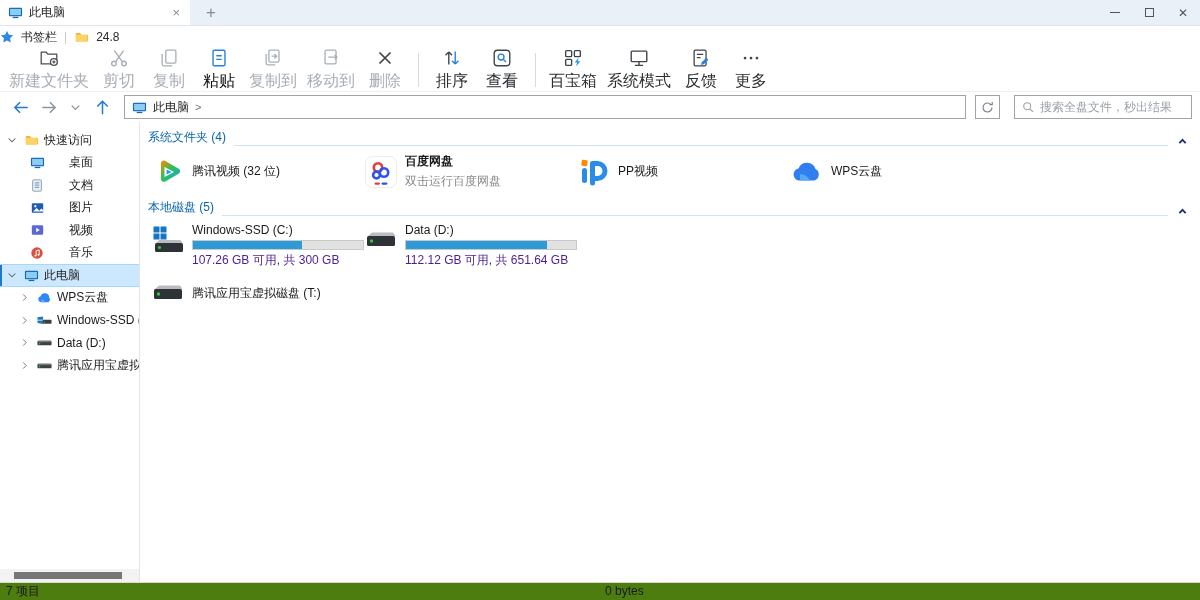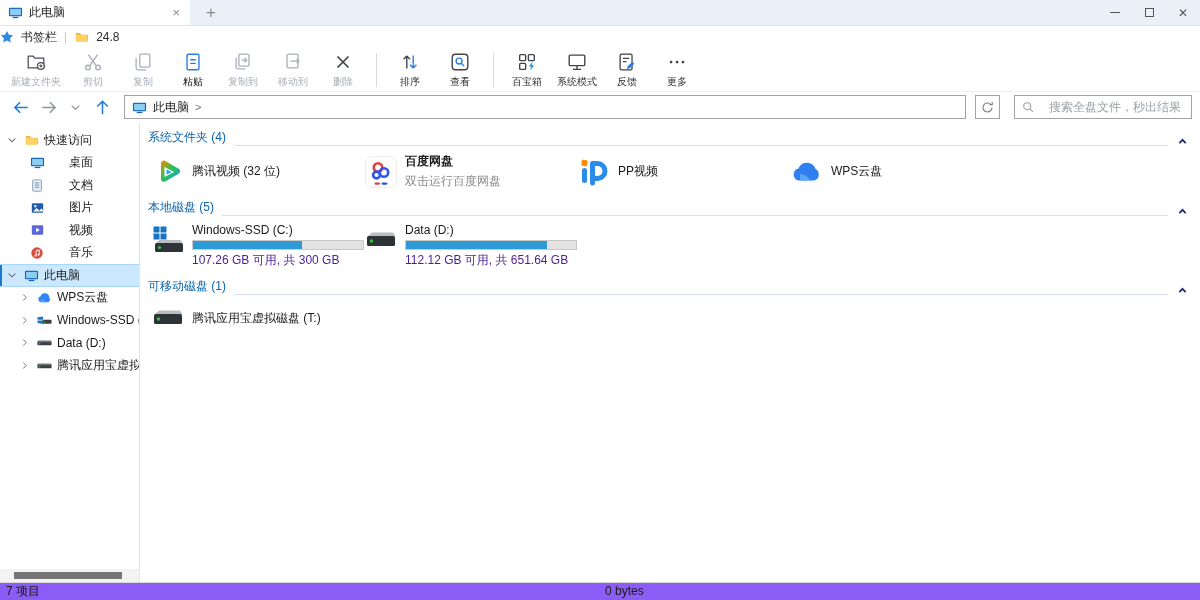--- a/index.html
+++ b/index.html
@@ -25,32 +25,32 @@
 
   
   .bookmarks { height:22px; background:#fff; display:flex; align-items:center; gap:7px; }
   .bm-divider { color:#c5c9ce; }
   .bm-label { color:#2b2b2b; }
 
   
   .toolbar { height:44px; background:#fff; display:flex; align-items:center; padding-left:4px; border-bottom:1px solid #efefef; }
   .tbtn { display:flex; flex-direction:column; align-items:center; justify-content:center; min-width:50px; padding:1px 5px; gap:2px; }
   .tbtn.wide { min-width:64px; }
-  .tbtn .lbl { font-size:10px; color:#2b2f33; white-space:nowrap; }
+  .tbtn .lbl { font-size:16px; color:#2b2f33; white-space:nowrap; }
   .tbtn.dim .lbl { color:#a7aeb6; }
   .tbtn .lbl.strong { color:#111; }
   .tsep { width:1px; height:34px; background:#dadada; margin:0 8px; }
 
   
   .addr-row { height:30px; display:flex; align-items:center; padding:0 8px 0 10px; gap:5px; background:#fff; }
   .nav-btn { width:22px; height:22px; display:flex; align-items:center; justify-content:center; }
   .addr-box { flex:1; height:24px; border:1px solid #a3a3a3; display:flex; align-items:center; padding:0 7px; gap:6px; margin-left:6px; }
   .addr-caret { color:#6d737a; font-size:11px; }
   .refresh-btn { width:25px; height:24px; border:1px solid #a3a3a3; display:flex; align-items:center; justify-content:center; margin-left:4px; }
-  .search-box { width:178px; height:24px; border:1px solid #a3a3a3; display:flex; align-items:center; padding:0 6px; gap:14px; margin-left:9px; }
+  .search-box { width:178px; height:24px; border:1px solid #a3a3a3; display:flex; align-items:center; padding:0 6px; gap:5px; margin-left:9px; }
   .search-ph { color:#9aa0a6; white-space:nowrap; overflow:hidden; }
 
   
   .main { display:flex; height:460px; }
   .sidebar { width:140px; flex:none; border-right:1px solid #e4e4e4; position:relative; overflow:hidden; padding-top:7px; }
   .trow { height:22.5px; display:flex; align-items:center; gap:5px; padding-left:4px; white-space:nowrap; overflow:hidden; position:relative; }
   .trow .tw { width:15px; flex:none; display:flex; justify-content:center; }
   .trow .ti { width:15px; flex:none; }
   .trow.lvl2 { padding-left:30px;gap:24px; }
   .trow.lvl2b { padding-left:17px; }
@@ -72,21 +72,21 @@
   .item-text .sub { color:#8a8a8a; margin-top:3px; white-space:nowrap; }
   .disk-info { width:172px; }
   .disk-info .name { white-space:nowrap; }
   .disk-bar { width:172px; height:10px; background:#e2e2e2; border:1px solid #c9c9c9; margin:3px 0 2px 0; }
   .disk-fill { height:100%; background:#2e9bd6; }
   .disk-usage { color:#4c1d95; white-space:nowrap; }
   .items-row.disks .item { align-items:flex-start; }
   .items-row.disks .item-icon { margin-top:1px; }
 
   
-  .statusbar { height:18px; background:#8b5cf6; border-top:1px solid #d9d9d9; position:relative; line-height:17px; }
+  .statusbar { height:18px; background:#4d7c0f; border-top:1px solid #d9d9d9; position:relative; line-height:17px; }
   .sb-count { position:absolute; left:6px; }
   .sb-size { position:absolute; left:605px; }
 </style>
 </head>
 <body>
 
 <div class="titlebar">
   <div class="tab">
     <span>
       <svg width="15" height="15" viewBox="0 0 16 16">
@@ -576,29 +576,20 @@
         <div class="disk-info">
           <div class="name">Data (D:)</div>
           <div class="disk-bar">
               <div class="disk-fill" style="width: 83%;"></div>
             </div>
           <div class="disk-usage">112.12 GB 可用, 共 651.64 GB</div>
         </div>
       </div>
     </div>
 
-    <div class="sec-header">
-      <span class="sec-title">可移动磁盘 (1)</span>
-      <span class="sec-line"></span>
-      <span class="sec-chevron">
-          <svg width="9" height="9" viewBox="0 0 10 10" fill="none" stroke="#1c2e7b" stroke-width="2">
-            <path d="M1.5 6.8L5 3.2l3.5 3.6"></path>
-          </svg>
-        </span>
-    </div>
     <div class="items-row">
       <div class="item">
         <span class="item-icon">
           <svg width="32" height="32" viewBox="0 0 32 32">
               <path d="M3 12l4-3.5h21l2.5 3.5z" fill="#b9bdc2"></path>
               <rect x="2" y="12" width="28" height="10" rx="1.5" fill="#2e3338"></rect>
               <circle cx="6.5" cy="17" r="1.7" fill="#35c63c"></circle>
             </svg>
         </span>
         <div class="item-text">

